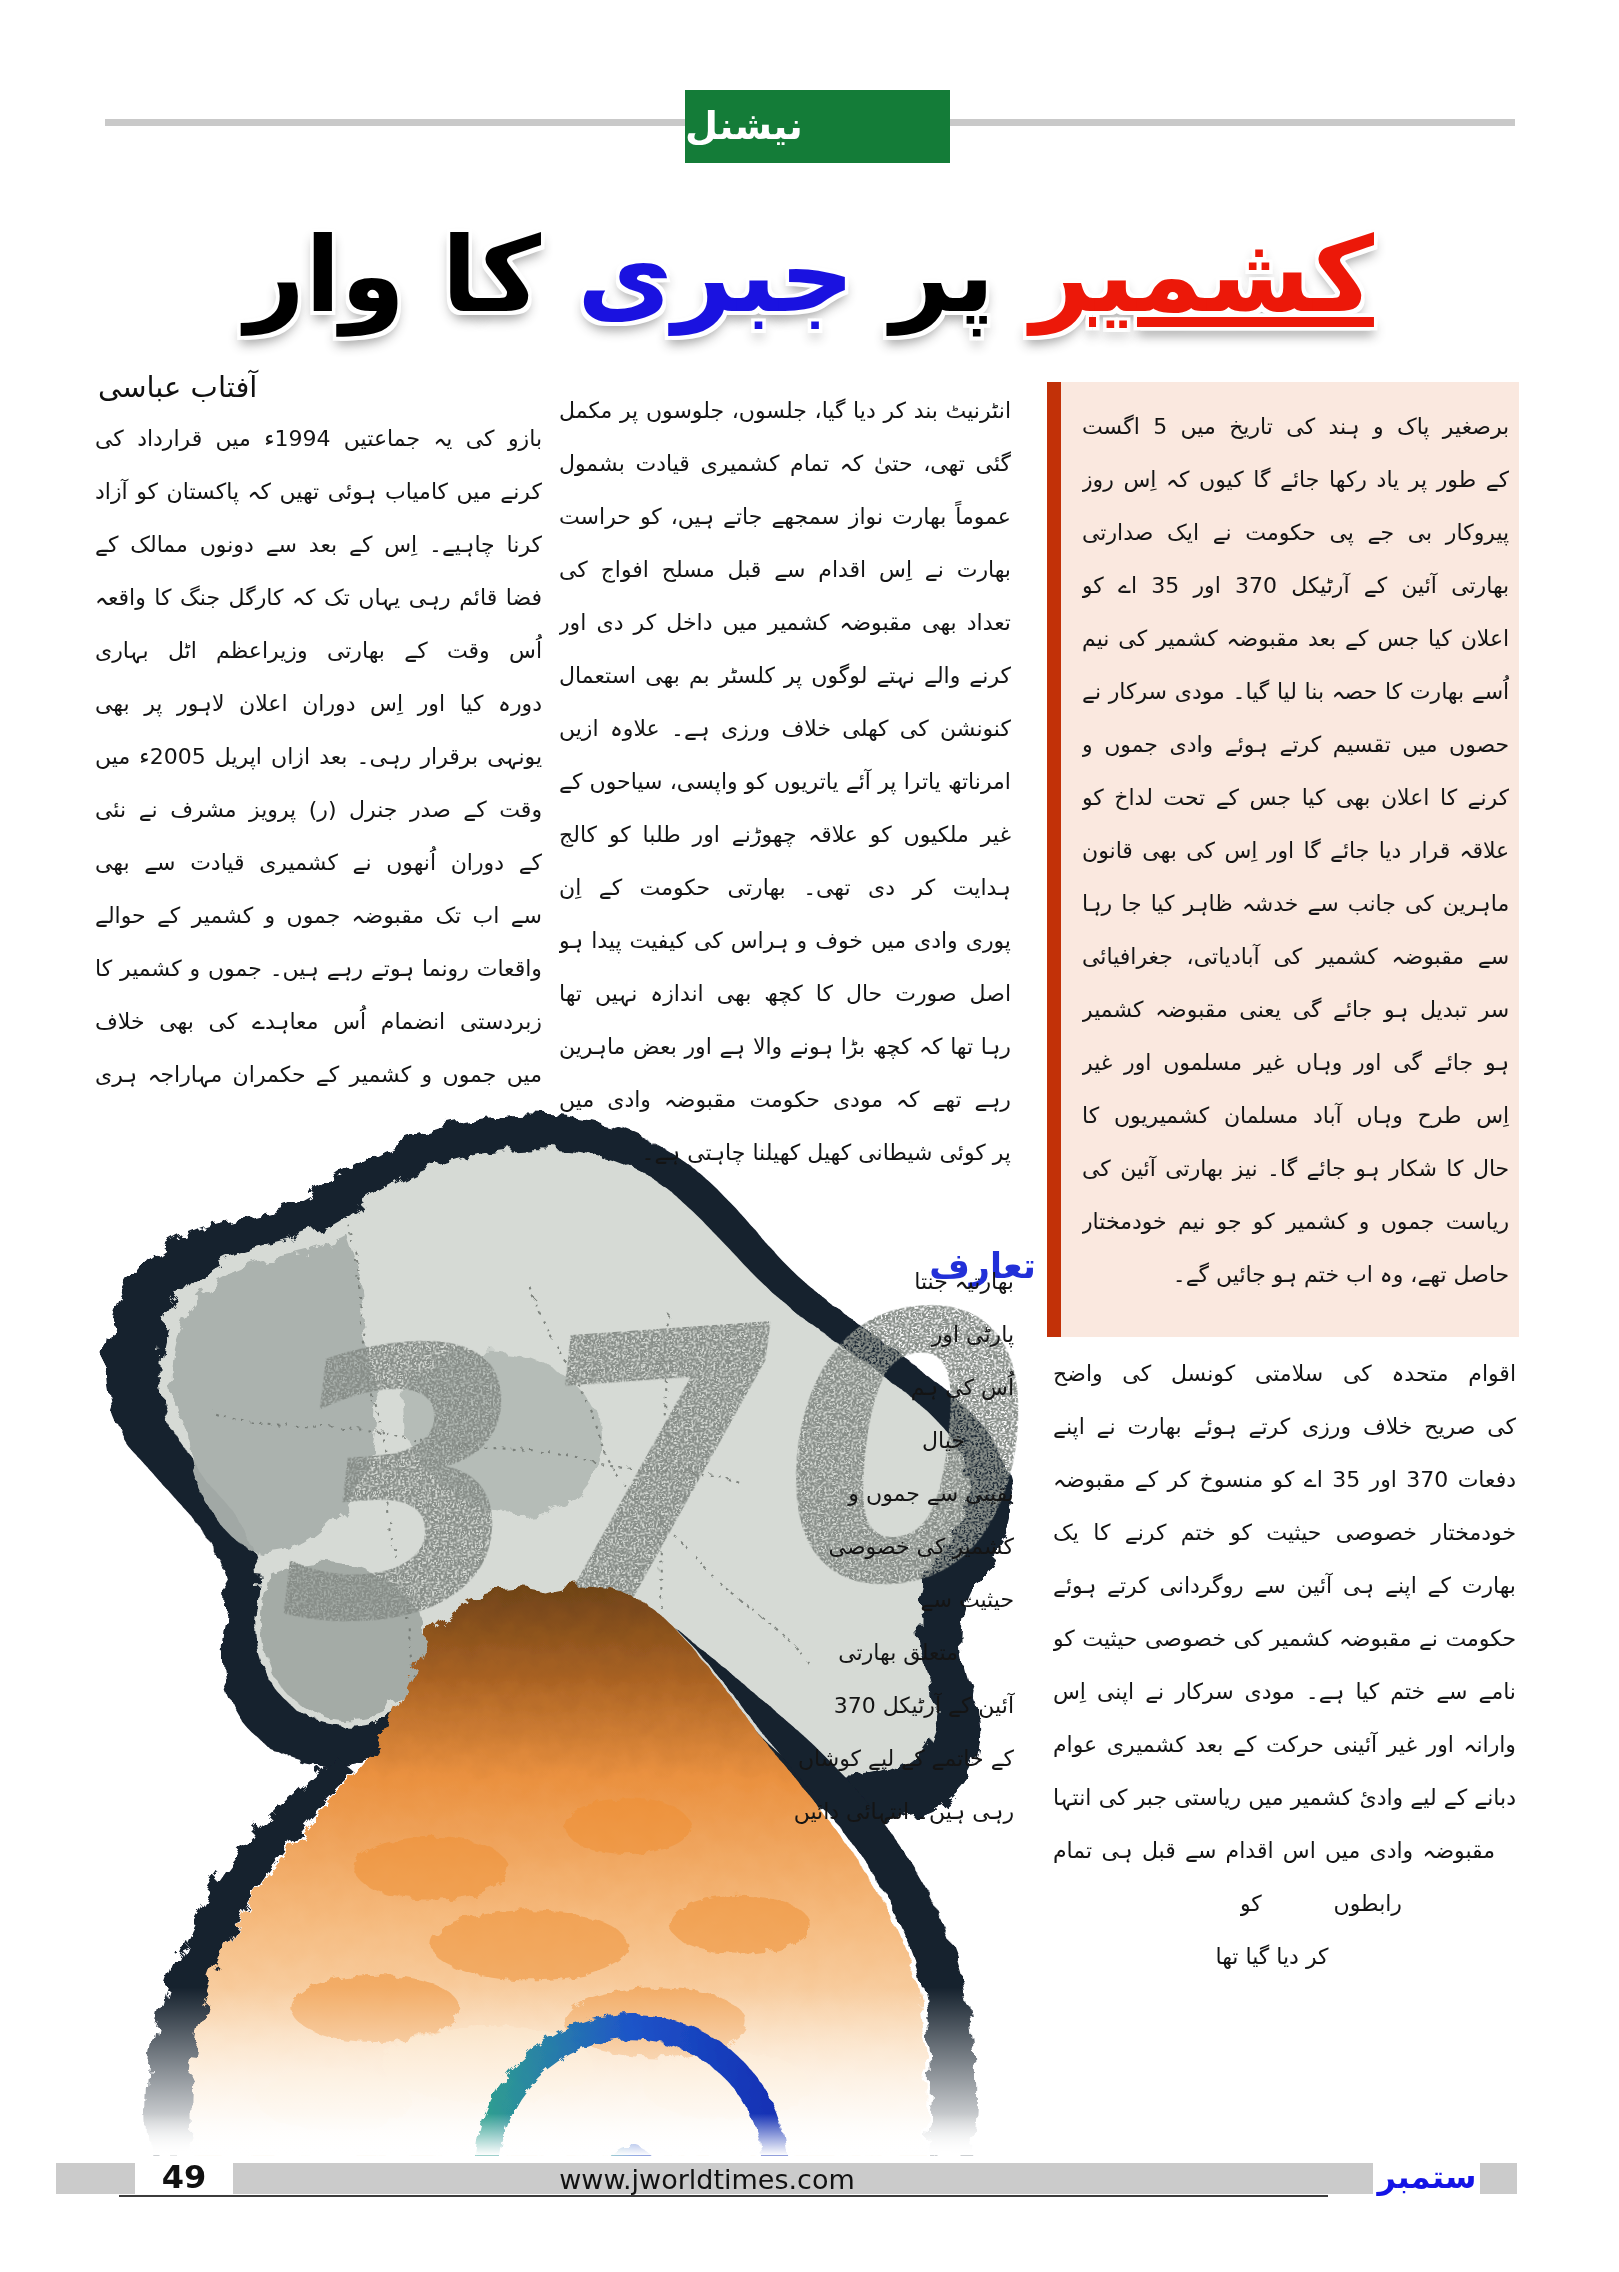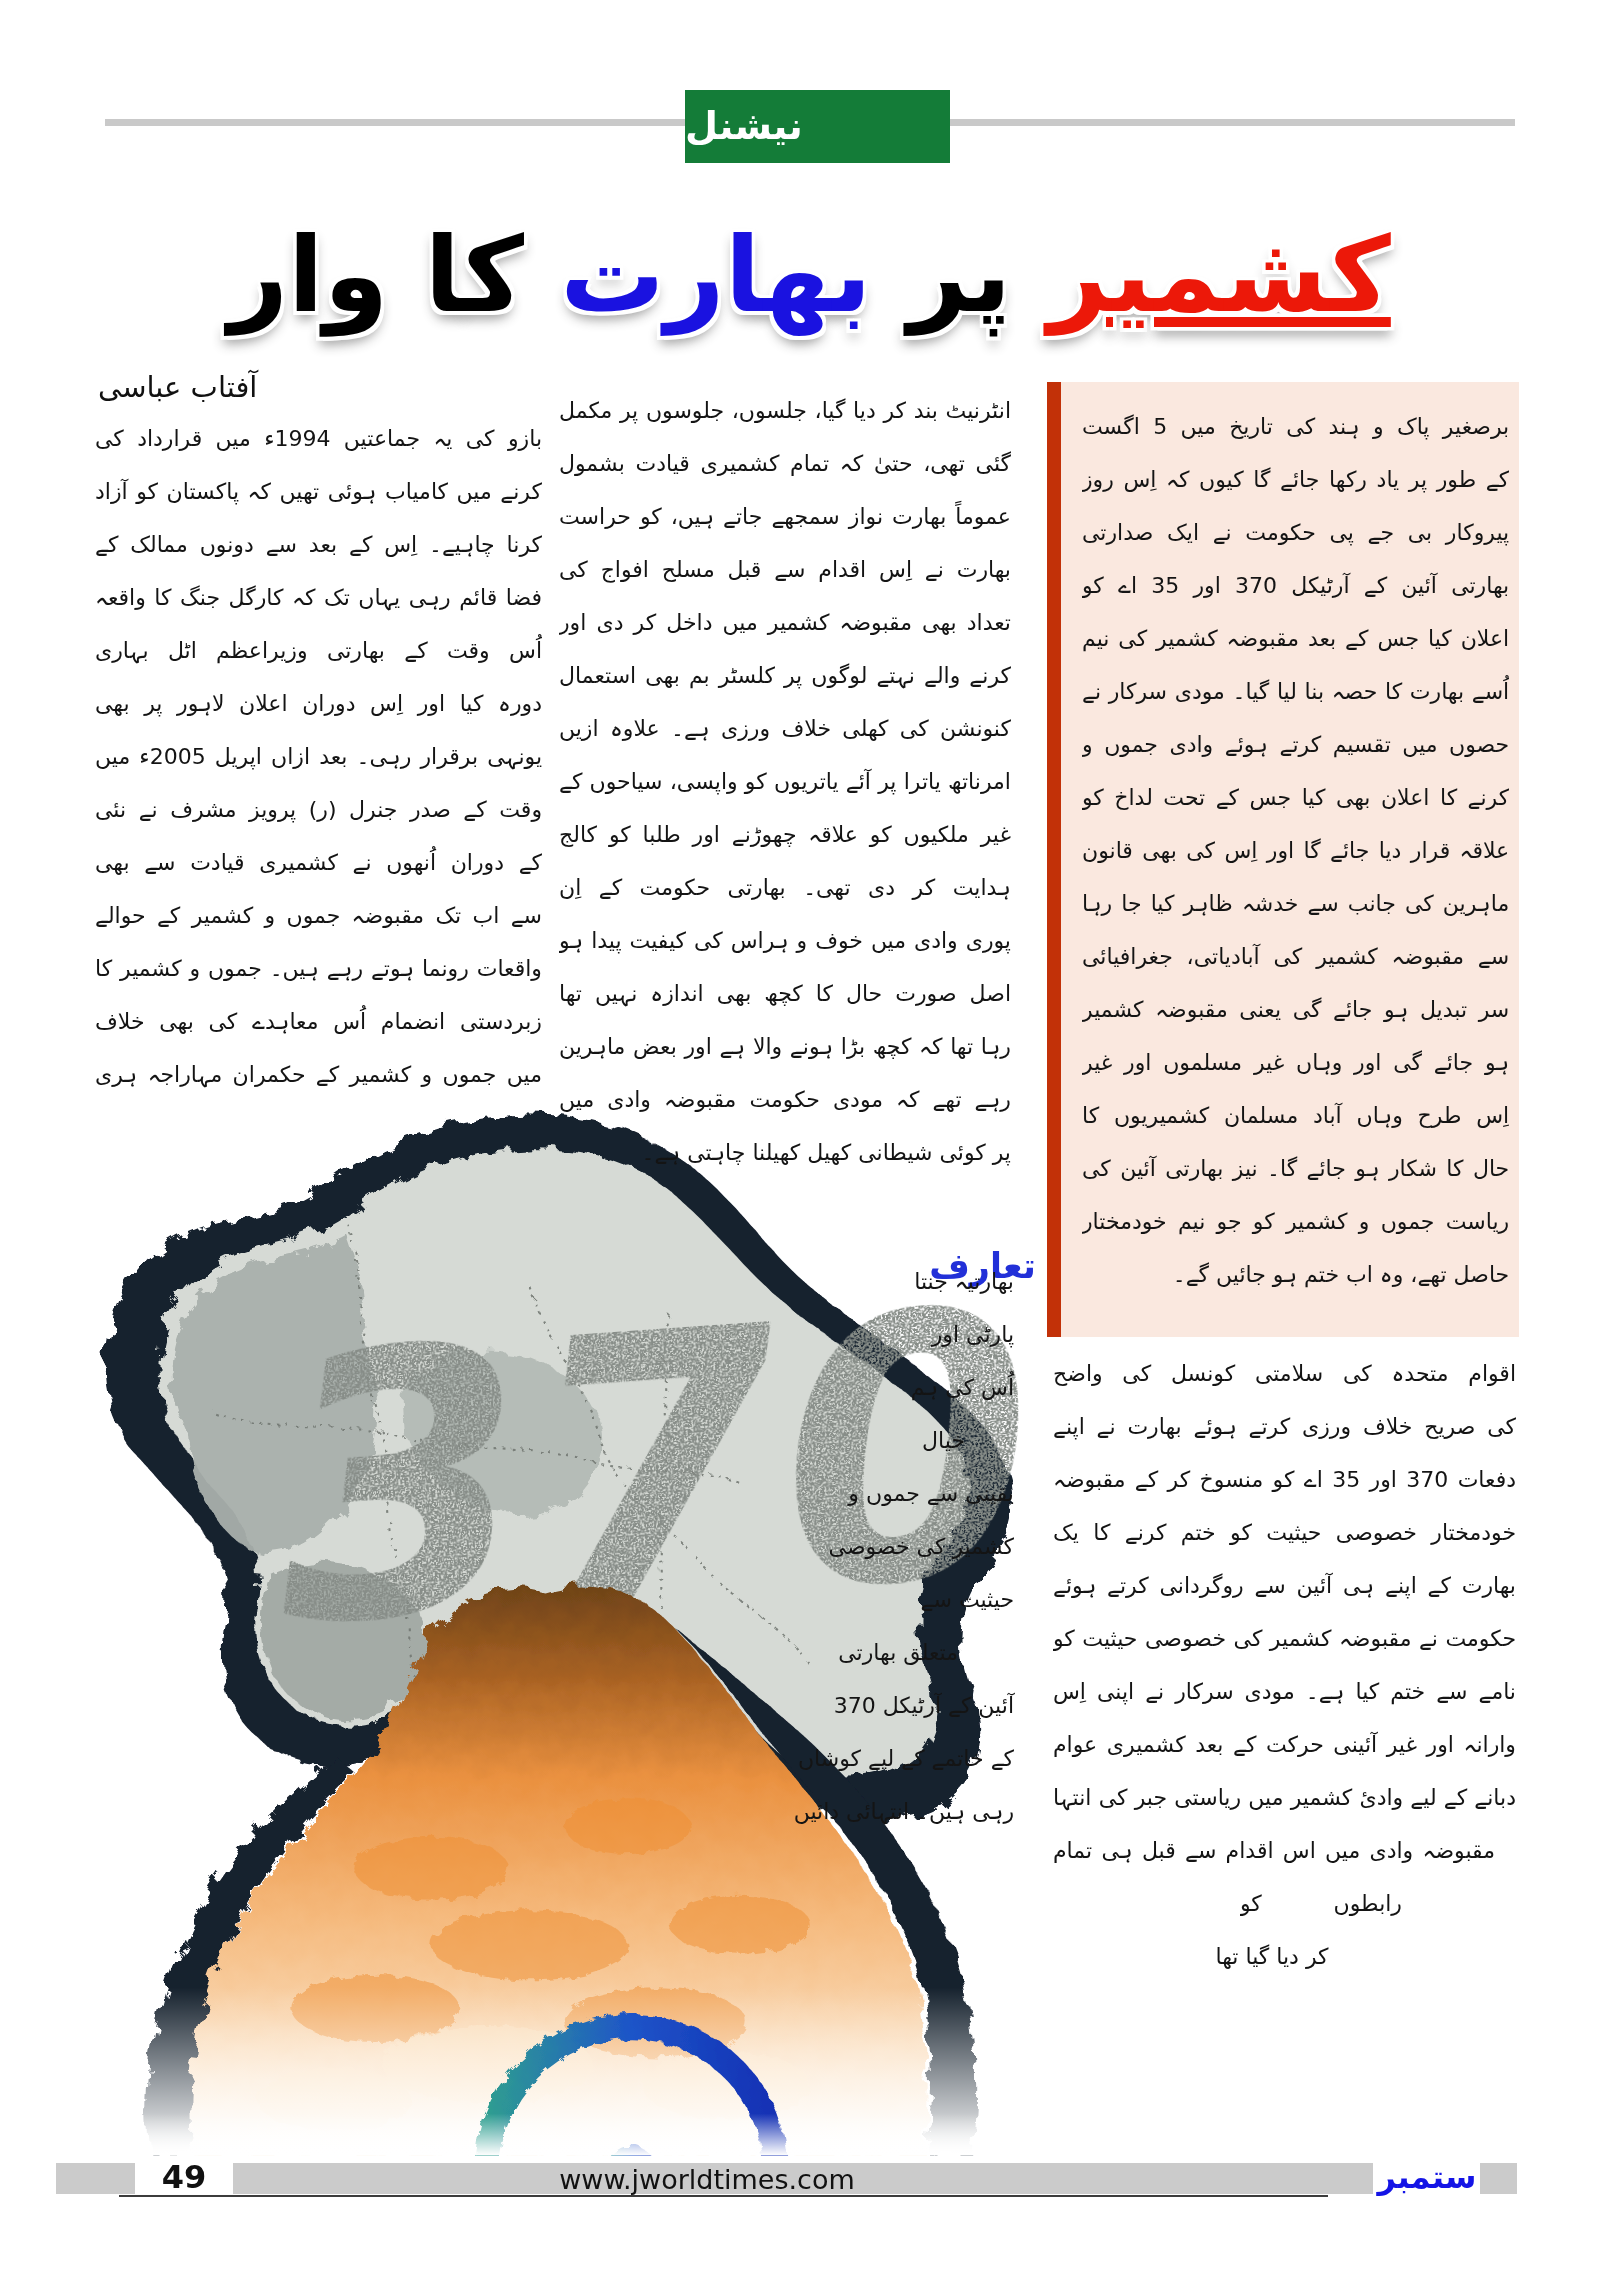--- a/index.html
+++ b/index.html
@@ -58,21 +58,21 @@
   .fmonth{top:2159px;left:1373px;width:108px;text-align:center;font-size:32px;font-weight:bold;
     color:#1414e6;direction:rtl;line-height:36px;z-index:4;}
   .fline{top:2195px;left:119px;width:1209px;height:2.1px;background:#3c3c3c;z-index:3;}
 </style>
 </head>
 <body>
 
 <div class="abs rule"></div>
 <div class="abs badge">نیشنل</div>
 
-<div class="abs title"><span class="t-red">کشمیر</span> <span class="t-blk">پر</span> <span class="t-blu">بھارت</span> <span class="t-blk">کا وار</span></div>
+<div class="abs title"><span class="t-red">کشمیر</span> <span class="t-blk">پر</span> <span class="t-blu">جبری</span> <span class="t-blk">کا وار</span></div>
 
 <div class="abs author">آفتاب عباسی</div>
 
 <div id="colL" class="abs col">
     <div class="uline">بازو کی یہ جماعتیں 1994ء میں قرارداد کی شکل میں یہ مشترکہ مطالبہ</div>
     <div class="uline">کرنے میں کامیاب ہوئی تھیں کہ پاکستان کو آزاد کشمیر کا کنٹرول ختم</div>
     <div class="uline">کرنا چاہیے۔ اِس کے بعد سے دونوں ممالک کے مابین کشیدگی کی</div>
     <div class="uline">فضا قائم رہی یہاں تک کہ کارگل جنگ کا واقعہ بھی رونما ہوا۔ اگرچہ</div>
     <div class="uline">اُس وقت کے بھارتی وزیراعظم اٹل بہاری واجپائی نے پاکستان کا</div>
     <div class="uline">دورہ کیا اور اِس دوران اعلان لاہور پر بھی دستخط کیے لیکن کشیدگی</div>

